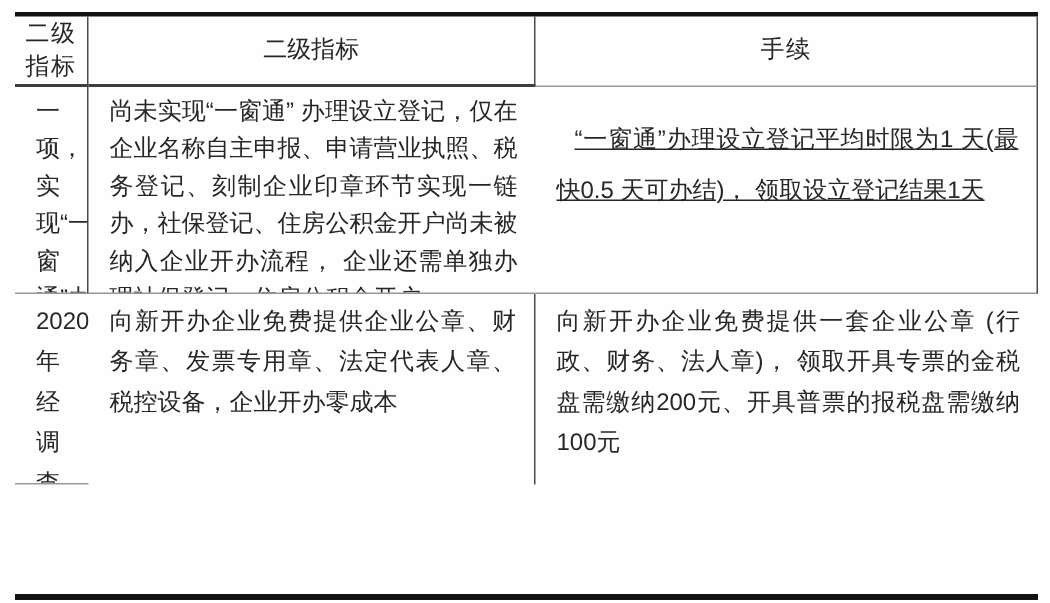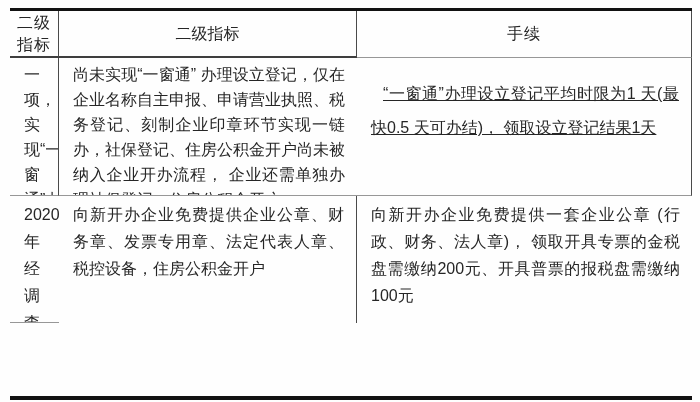--- a/index.html
+++ b/index.html
@@ -61,17 +61,17 @@
     <div class="cell vline hline-dark center label">二级指标</div>
     <div class="cell vline hline-dark center">二级指标</div>
 
     <div class="cell vline hline-grey center label">手续</div>
     <div class="cell vline hline-grey body lh25">一项，实现“一窗通”办理设立登记（企业名称自主申报、申请营业执照、税务登记、刻制企业印章、社保登记、住房公积金开户)，企业办事人员可以一次性领取(设立登记结果领取营业执照、印章、发票、税控设备)</div>
     <div class="cell hline-grey body lh25">尚未实现“一窗通” 办理设立登记，仅在企业名称自主申报、申请营业执照、税务登记、刻制企业印章环节实现一链办，社保登记、住房公积金开户尚未被纳入企业开办流程， 企业还需单独办理社保登记、住房公积金开户</div>
 
     <div class="cell vline hline-grey body time-luohu">“一窗通”办理设立登记平均时限为1 天(最快0.5 天可办结)， 领取设立登记结果1天</div>
     <div class="cell hline-grey body lh27">2020年经调查部分企业，64.28%的企业开办的办结时间在一周内，其中35.71%的企业可以实现3个工作日内办结，营业执照申领可在1天内办结，最快0.5天办结，公章刻制、发票申领等其他结果一般可在3天内办结</div>
 
-    <div class="cell vline body lh27">向新开办企业免费提供企业公章、财务章、发票专用章、法定代表人章、税控设备，住房公积金开户</div>
+    <div class="cell vline body lh27">向新开办企业免费提供企业公章、财务章、发票专用章、法定代表人章、税控设备，企业开办零成本</div>
     <div class="cell body lh27">向新开办企业免费提供一套企业公章 (行政、财务、法人章)， 领取开具专票的金税盘需缴纳200元、开具普票的报税盘需缴纳100元</div>
 
   </div>
 </div>
 
 </body></html>

